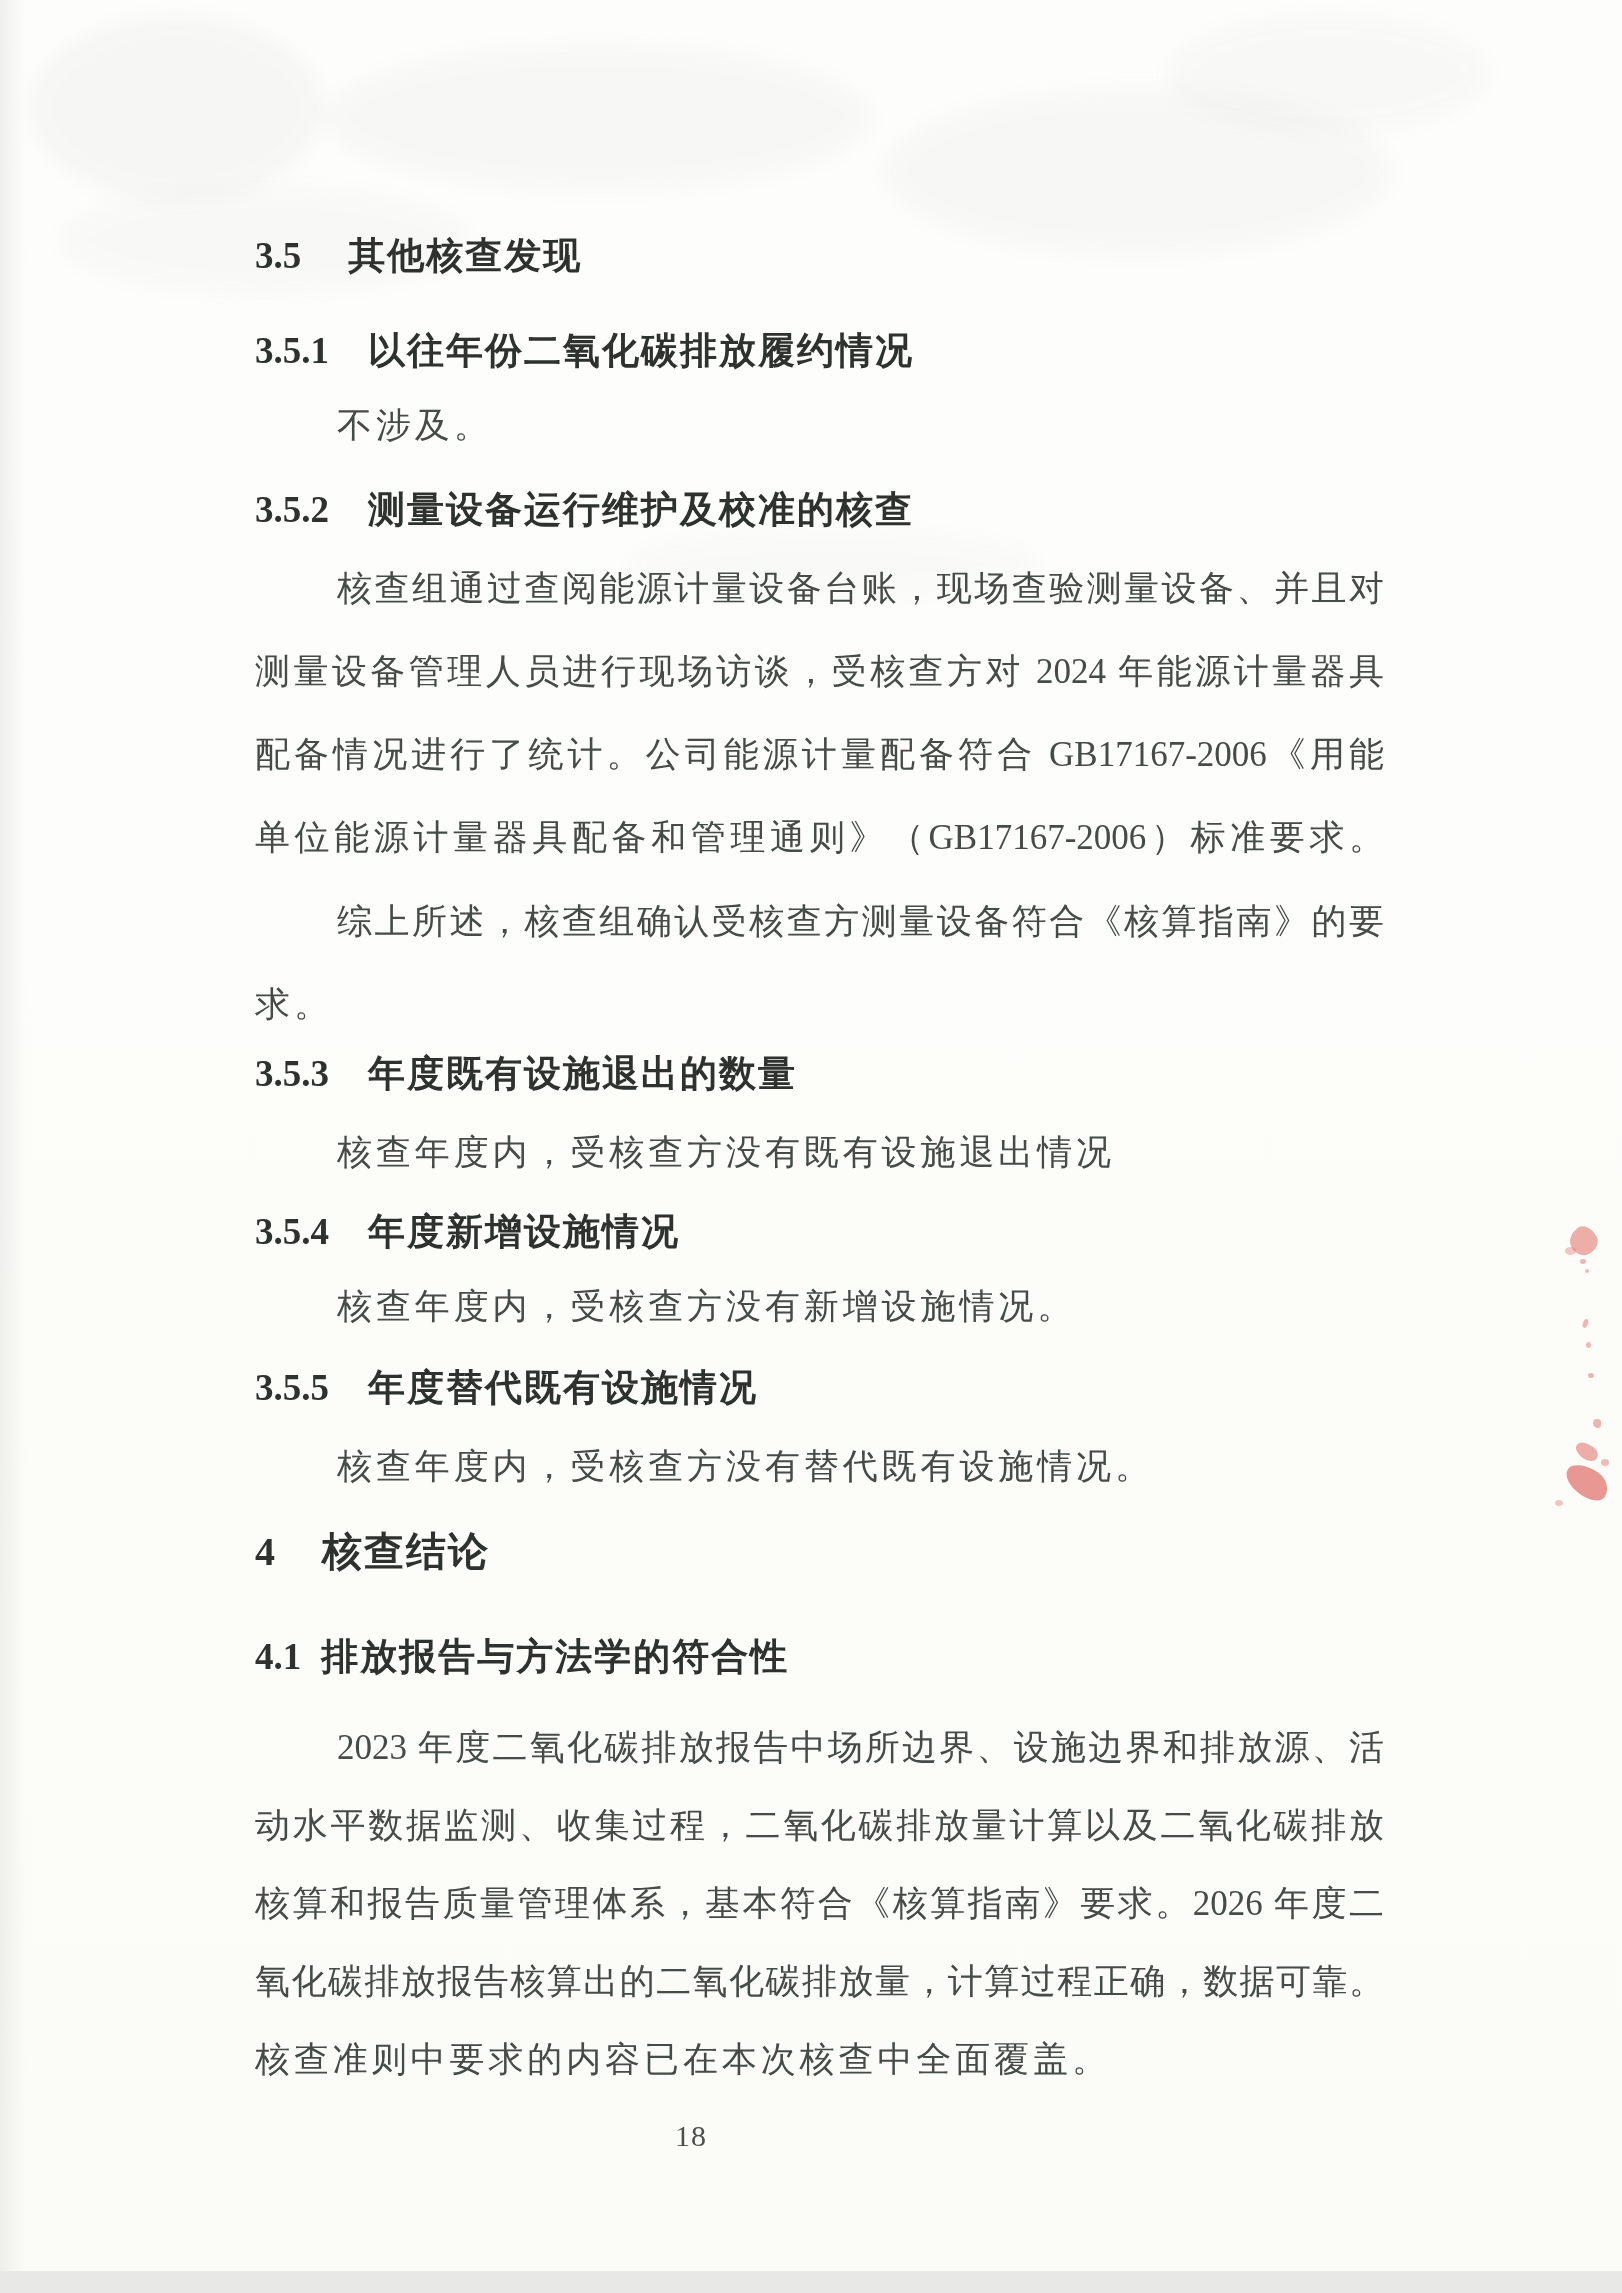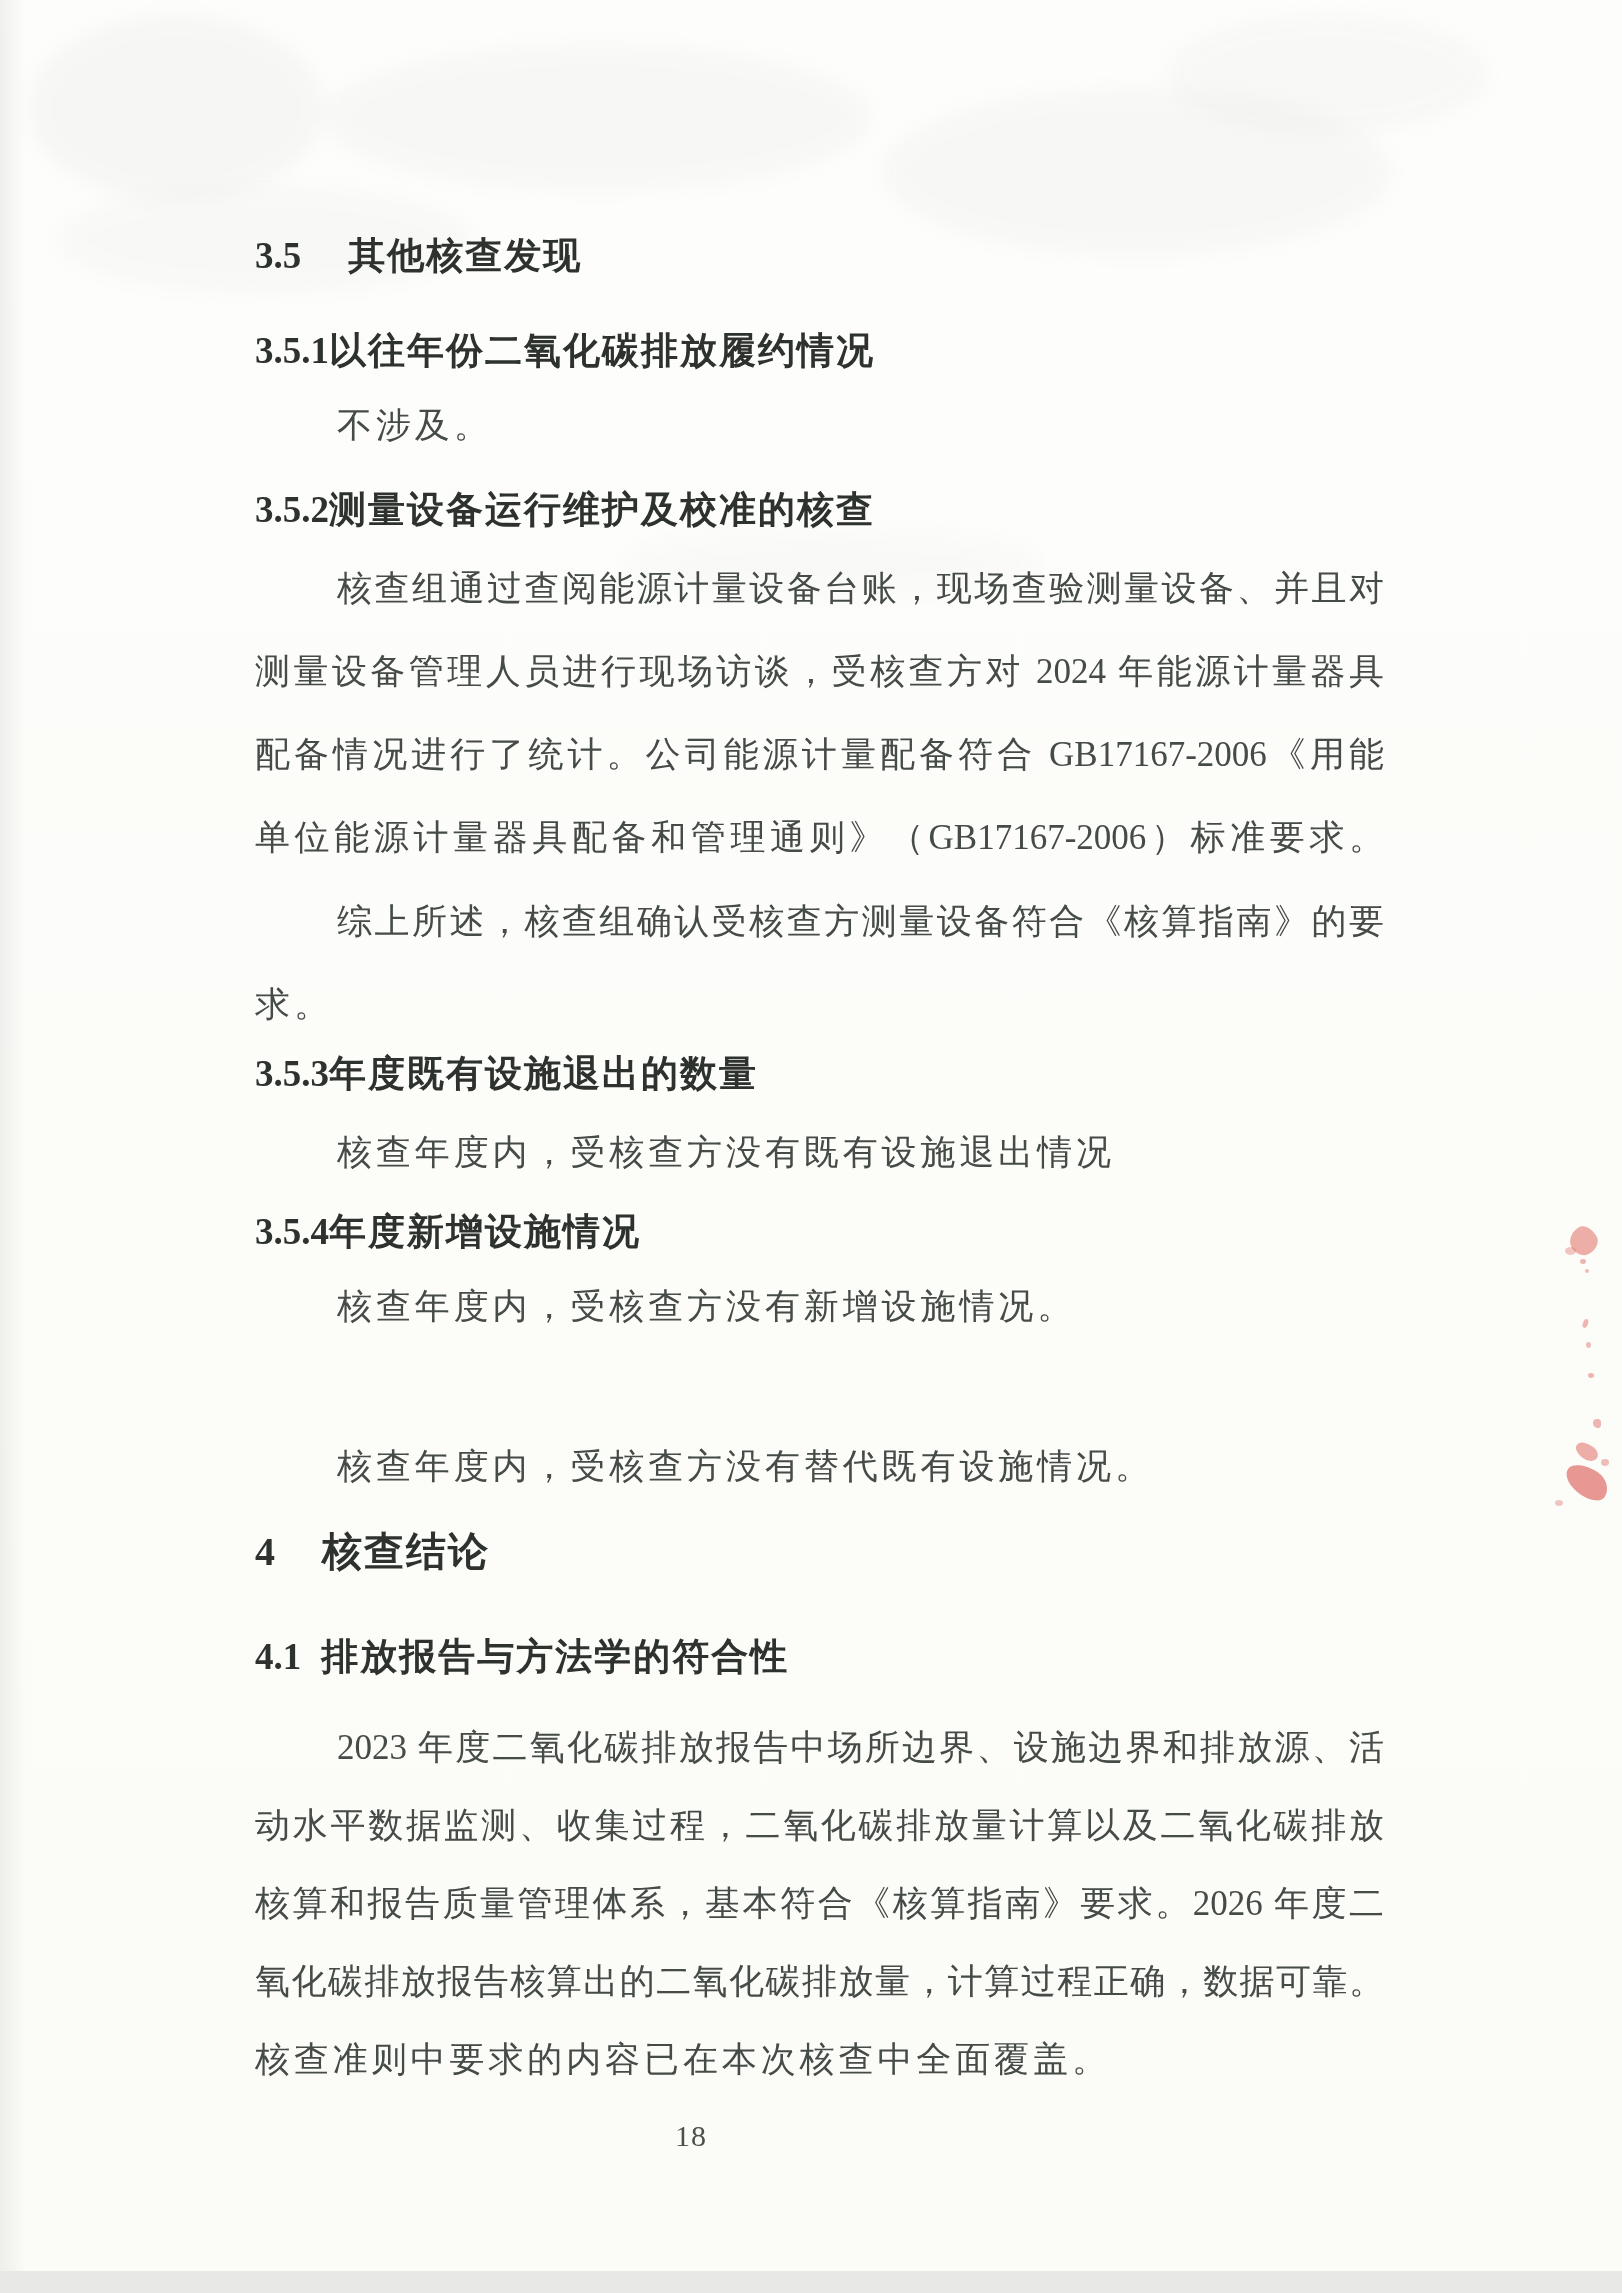--- a/index.html
+++ b/index.html
@@ -35,21 +35,21 @@
   .rmC2{left:1555px;top:1500px;width:7.8px;height:5.9px;opacity:.35;border-radius:50%;}
   .rmC3{left:1601px;top:1459px;width:7.8px;height:6.9px;opacity:.4;border-radius:50%;}
   
   .bk{position:absolute;left:255px;width:1129px;color:#454b47;}
   .hd{display:flex;align-items:baseline;font-weight:700;color:#2d322f;line-height:1.2;white-space:nowrap;}
   .h1{font-size:40px;letter-spacing:2px;}
   .h2{font-size:37px;letter-spacing:2px;}
   .h3{font-size:37px;letter-spacing:2px;}
   .h1 .num{margin-right:47px;letter-spacing:0;}
   .h2 .num{margin-right:47px;letter-spacing:0;}
-  .h3 .num{letter-spacing:0;}
+  .h3 .num{margin-right:39px;letter-spacing:0;}
   #b13 .num{margin-right:20px;}
   .para{font-size:35px;line-height:83px;}
   .para-tight{line-height:78px;}
   .ln{letter-spacing:3.9px;}
   .ln.just{text-align:justify;text-align-last:justify;letter-spacing:0;}
   .ln.indent{padding-left:82px;}
   
   #b0 {top:234px;}
   #b1 {top:329px;}
   #b2 {top:384px;}
@@ -136,20 +136,24 @@
 
   <div class="bk hd h3" id="b8">
     <span class="num">3.5.4</span>
     <span class="ttl">年度新增设施情况</span>
   </div>
 
   <div class="bk para" id="b9">
     <div class="ln indent">核查年度内，受核查方没有新增设施情况。</div>
   </div>
 
+  <div class="bk hd h3" id="b10">
+    <span class="num">3.5.5</span>
+    <span class="ttl">年度替代既有设施情况</span>
+  </div>
 
   <div class="bk para" id="b11">
     <div class="ln indent">核查年度内，受核查方没有替代既有设施情况。</div>
   </div>
 
   <div class="bk hd h1" id="b12">
     <span class="num">4</span>
     <span class="ttl">核查结论</span>
   </div>
 

